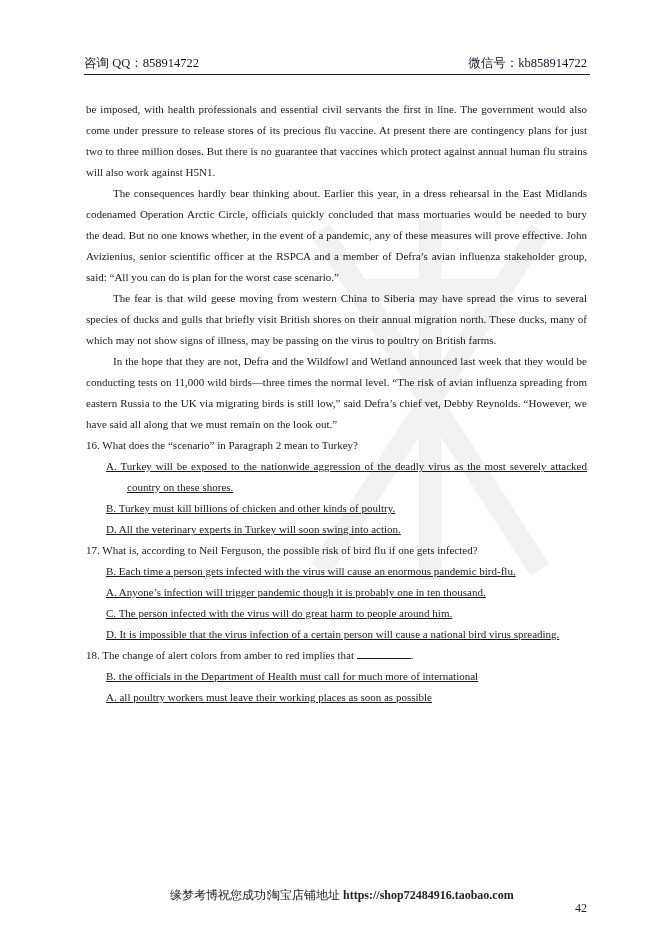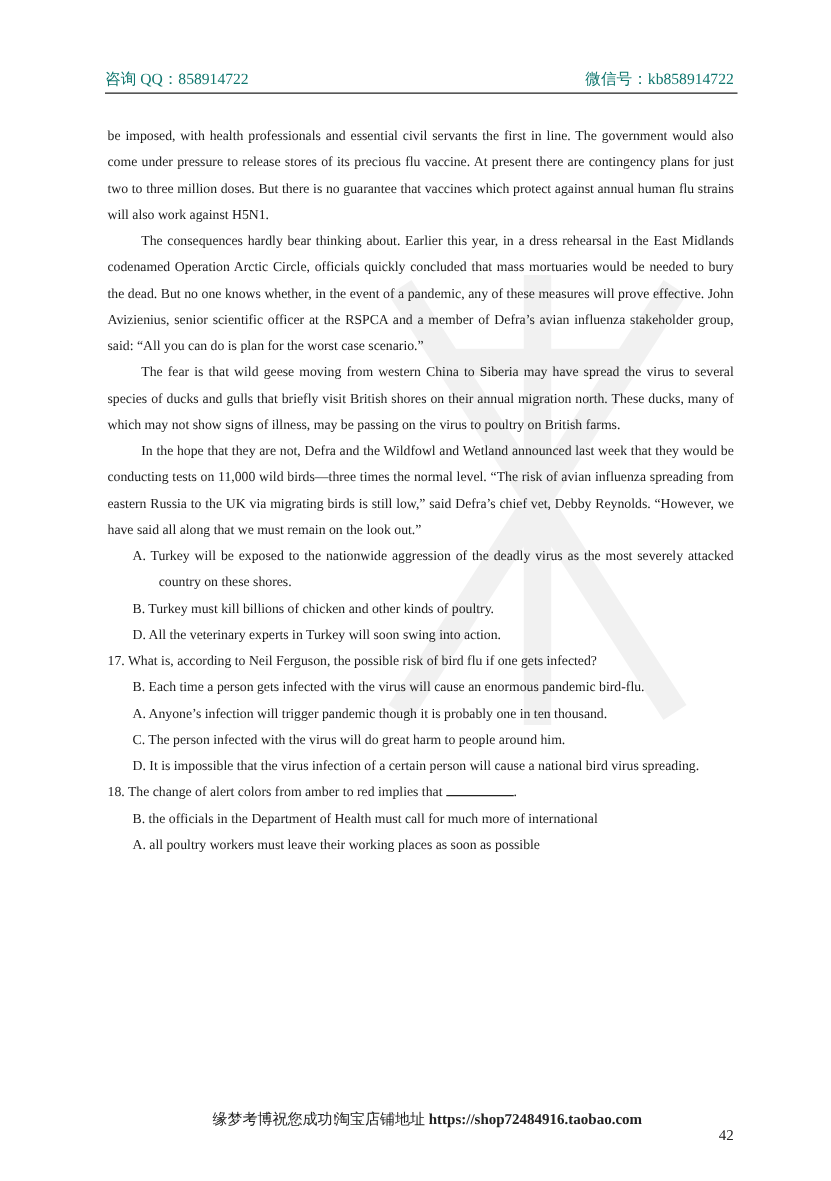--- a/index.html
+++ b/index.html
@@ -4,34 +4,34 @@
   <style>
     html, body { margin: 0; padding: 0; background: #ffffff; }
     body {
       width: 665px; height: 945px; position: relative; overflow: hidden;
       font-family: "Liberation Serif", "DejaVu Serif", serif;
       color: #1a1a1a;
     }
     .header {
       position: absolute; left: 84px; top: 55px; width: 503px;
       display: flex; justify-content: space-between; align-items: flex-end;
-      font-size: 12.5px; color: #0f766e;
+      font-size: 12.5px; color: #0f172a;
     }
     .header-line {
       position: absolute; left: 84px; top: 74px; width: 506px; height: 0;
       border-top: 1.5px solid #222;
     }
     .content {
       position: absolute; left: 86px; top: 99px; width: 501px;
       font-size: 11px; line-height: 21px;
     }
     .para { margin: 0; text-align: justify; }
     .para.indent { text-indent: 27px; }
     .q { margin: 0; text-align: justify; }
-    .opt { margin: 0 0 0 20px; text-align: justify; }
+    .opt { margin: 0 0 0 20px; text-align: justify; text-decoration: underline; }
     .opt.hang { padding-left: 20px; text-indent: -20px; }
     .blank { display: inline-block; width: 54px; border-bottom: 1px solid #222; height: 12px; vertical-align: baseline; }
     .footer {
       position: absolute; left: 70px; top: 887px; width: 517px;
       font-size: 12px; color: #222;
     }
     .footer .slogan { position: absolute; left: 100px; top: 0; }
     .footer .shop { position: absolute; left: 198px; top: 0; }
     .footer .url { font-weight: bold; font-family: "Liberation Serif", serif; }
     .footer .page { position: absolute; right: 0; top: 14px; }
@@ -53,20 +53,21 @@
 </div>
 <div class="header-line"></div>
 
 <div class="content">
   <p class="para">be imposed, with health professionals and essential civil servants the first in line. The government would also come under pressure to release stores of its precious flu vaccine. At present there are contingency plans for just two to three million doses. But there is no guarantee that vaccines which protect against annual human flu strains will also work against H5N1.</p>
   <p class="para indent">The consequences hardly bear thinking about. Earlier this year, in a dress rehearsal in the East Midlands codenamed Operation Arctic Circle, officials quickly concluded that mass mortuaries would be needed to bury the dead. But no one knows whether, in the event of a pandemic, any of these measures will prove effective. John Avizienius, senior scientific officer at the RSPCA and a member of Defra’s avian influenza stakeholder group, said: “All you can do is plan for the worst case scenario.”</p>
   <p class="para indent">The fear is that wild geese moving from western China to Siberia may have spread the virus to several species of ducks and gulls that briefly visit British shores on their annual migration north. These ducks, many of which may not show signs of illness, may be passing on the virus to poultry on British farms.</p>
   <p class="para indent">In the hope that they are not, Defra and the Wildfowl and Wetland announced last week that they would be conducting tests on 11,000 wild birds—three times the normal level. “The risk of avian influenza spreading from eastern Russia to the UK via migrating birds is still low,” said Defra’s chief vet, Debby Reynolds. “However, we have said all along that we must remain on the look out.”</p>
 
   <div>
+    <p class="q">16. What does the “scenario” in Paragraph 2 mean to Turkey?</p>
     <p class="opt hang" style="padding-left:41px;text-indent:-21px;margin-left:0;">A. Turkey will be exposed to the nationwide aggression of the deadly virus as the most severely attacked country on these shores.</p>
     <p class="opt">B. Turkey must kill billions of chicken and other kinds of poultry.</p>
     <p class="opt">D. All the veterinary experts in Turkey will soon swing into action.</p>
   </div>
 
   <div>
     <p class="q">17. What is, according to Neil Ferguson, the possible risk of bird flu if one gets infected?</p>
     <p class="opt hang" style="padding-left:41px;text-indent:-21px;margin-left:0;">B. Each time a person gets infected with the virus will cause an enormous pandemic bird-flu.</p>
     <p class="opt hang" style="padding-left:41px;text-indent:-21px;margin-left:0;">A. Anyone’s infection will trigger pandemic though it is probably one in ten thousand.</p>
     <p class="opt">C. The person infected with the virus will do great harm to people around him.</p>

